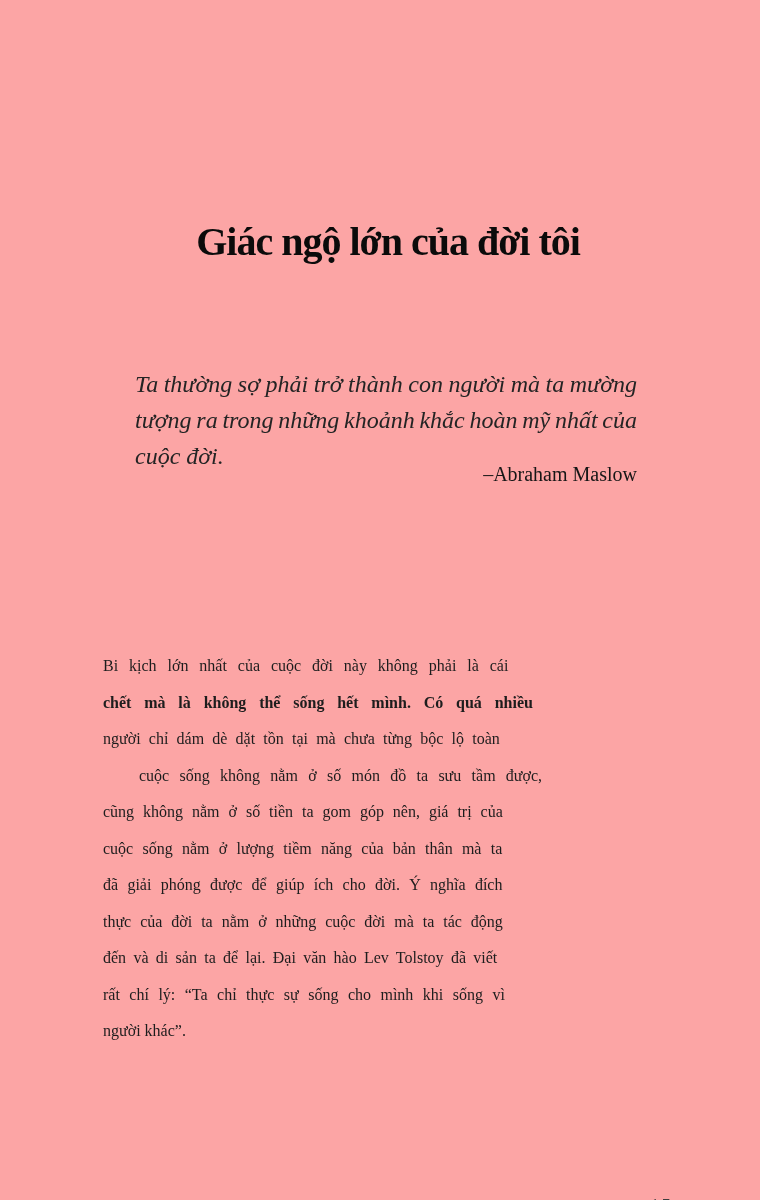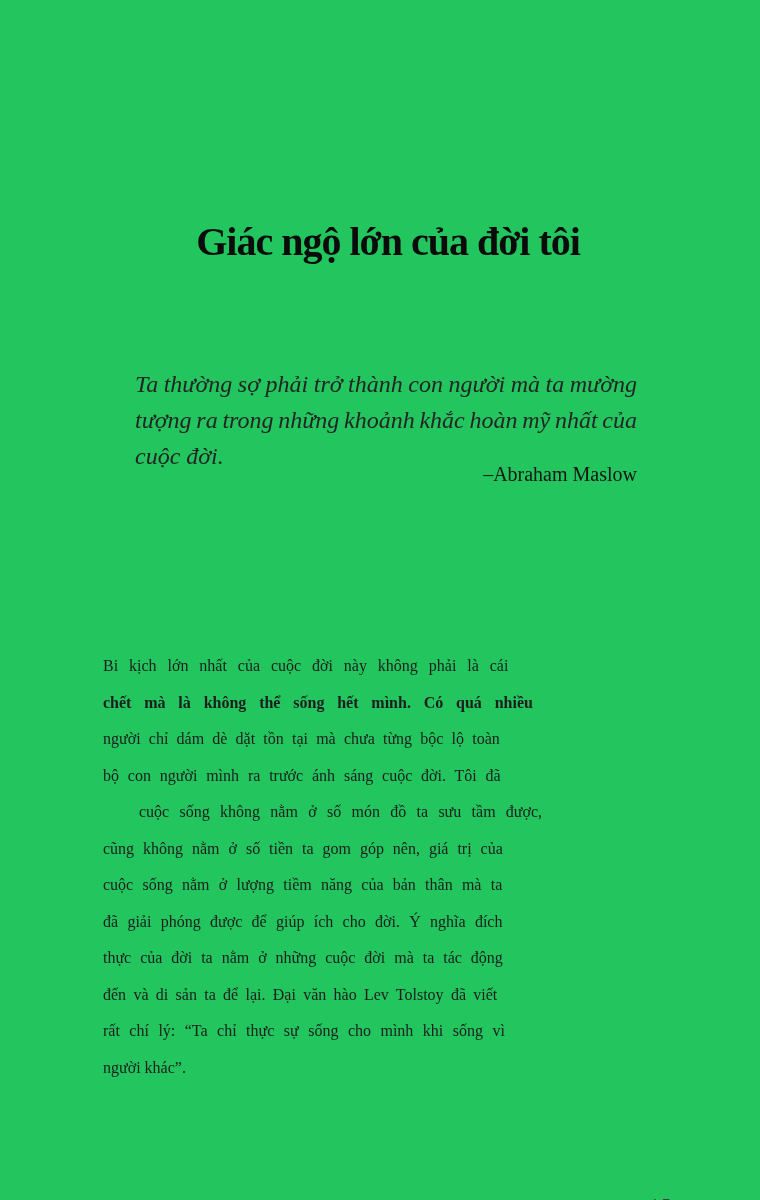--- a/index.html
+++ b/index.html
@@ -1,21 +1,21 @@
 <!DOCTYPE html>
 <html><head>
 <meta charset="utf-8">
 <style>
   * { margin: 0; padding: 0; box-sizing: border-box; }
   html, body { background: #ffffff; }
   .page {
     position: relative;
     width: 760px;
     height: 1200px;
-    background: #22c55e;
+    background: #fca5a5;
     font-family: "Liberation Serif", serif;
     overflow: hidden;
   }
   .chapter-title {
     position: absolute;
     left: 103px;
     top: 218px;
     width: 570px;
     text-align: center;
     font-weight: bold;
@@ -80,21 +80,20 @@
     <div class="line"><span class="j" style="word-spacing: -1.26389px;">tượng ra trong những khoảnh khắc hoàn mỹ nhất của</span></div>
     <div class="line"><span>cuộc đời.</span></div>
   </div>
 
   <div class="epigraph-attribution">–Abraham Maslow</div>
 
   <div class="body-paragraph">
     <div class="line"><span class="j" style="word-spacing: 6.91619px;">Bi kịch lớn nhất của cuộc đời này không phải là cái</span></div>
     <div class="line"><span class="j" style="word-spacing: 8.80781px; font-weight: bold;">chết mà là không thể sống hết mình. Có quá nhiều</span></div>
     <div class="line"><span class="j" style="word-spacing: 4.20052px;">người chỉ dám dè dặt tồn tại mà chưa từng bộc lộ toàn</span></div>
-    <div class="line"><span class="j" style="word-spacing: 4.82955px;">bộ con người mình ra trước ánh sáng cuộc đời. Tôi đã</span></div>
     <div class="line"><span class="j" style="word-spacing: 6.30256px; margin-left: 36px;">cuộc sống không nằm ở số món đồ ta sưu tầm được,</span></div>
     <div class="line"><span class="j" style="word-spacing: 4.95052px;">cũng không nằm ở số tiền ta gom góp nên, giá trị của</span></div>
     <div class="line"><span class="j" style="word-spacing: 5.25px;">cuộc sống nằm ở lượng tiềm năng của bản thân mà ta</span></div>
     <div class="line"><span class="j" style="word-spacing: 5.30682px;">đã giải phóng được để giúp ích cho đời. Ý nghĩa đích</span></div>
     <div class="line"><span class="j" style="word-spacing: 4.94922px;">thực của đời ta nằm ở những cuộc đời mà ta tác động</span></div>
     <div class="line"><span class="j" style="word-spacing: 3.30288px;">đến và di sản ta để lại. Đại văn hào Lev Tolstoy đã viết</span></div>
     <div class="line"><span class="j" style="word-spacing: 5.47786px;">rất chí lý: “Ta chỉ thực sự sống cho mình khi sống vì</span></div>
     <div class="line"><span>người khác”.</span></div>
   </div>
 

